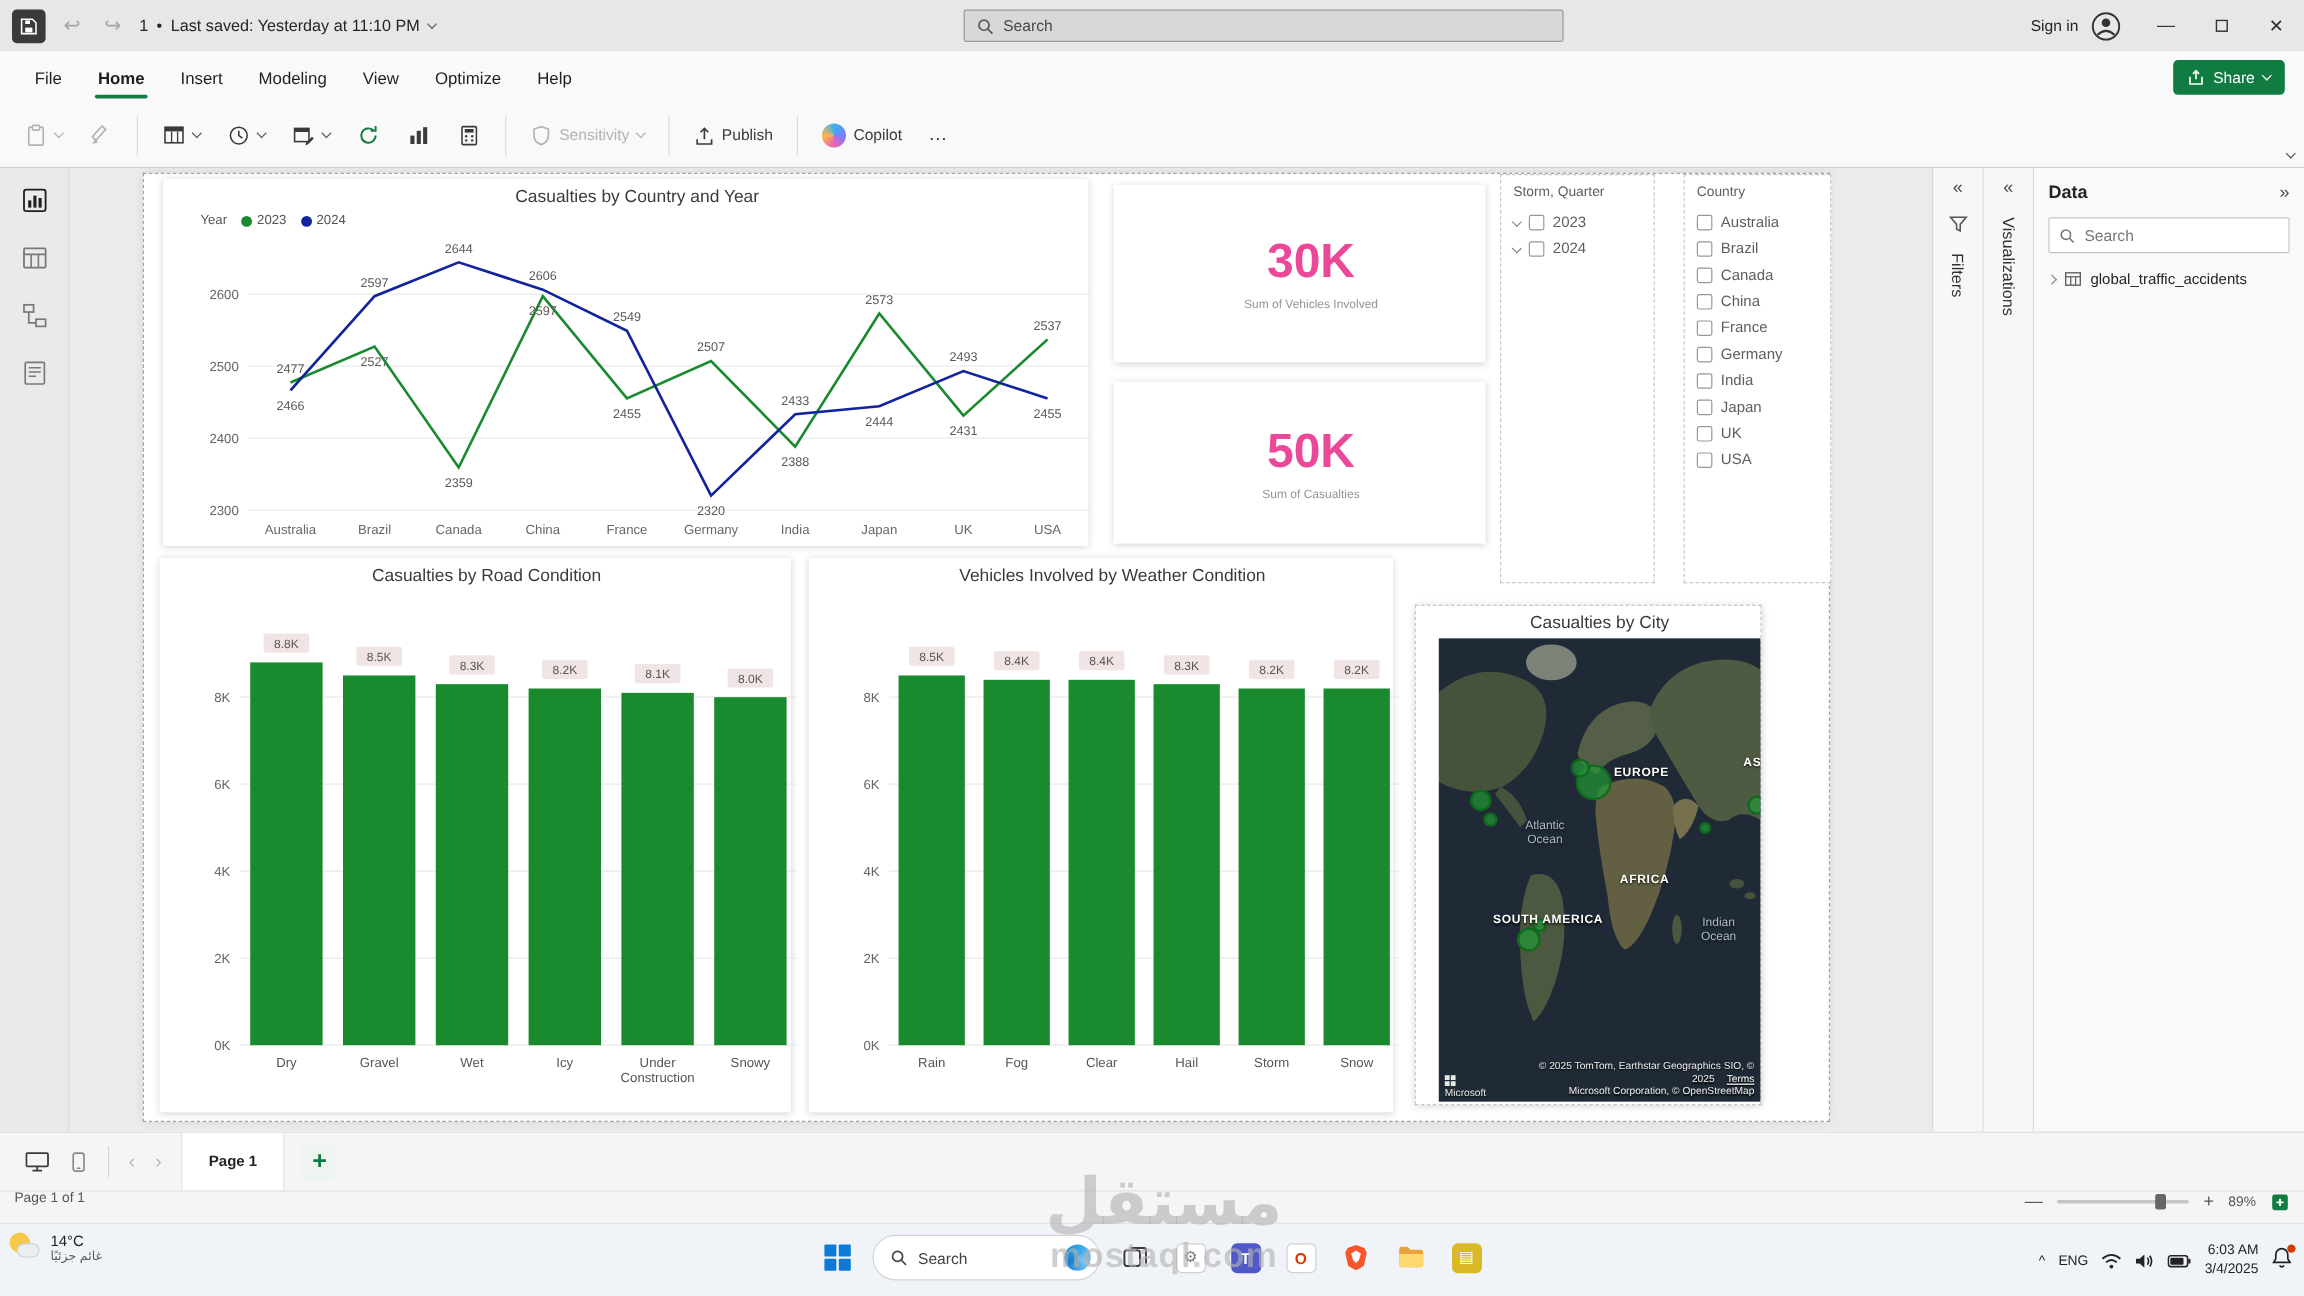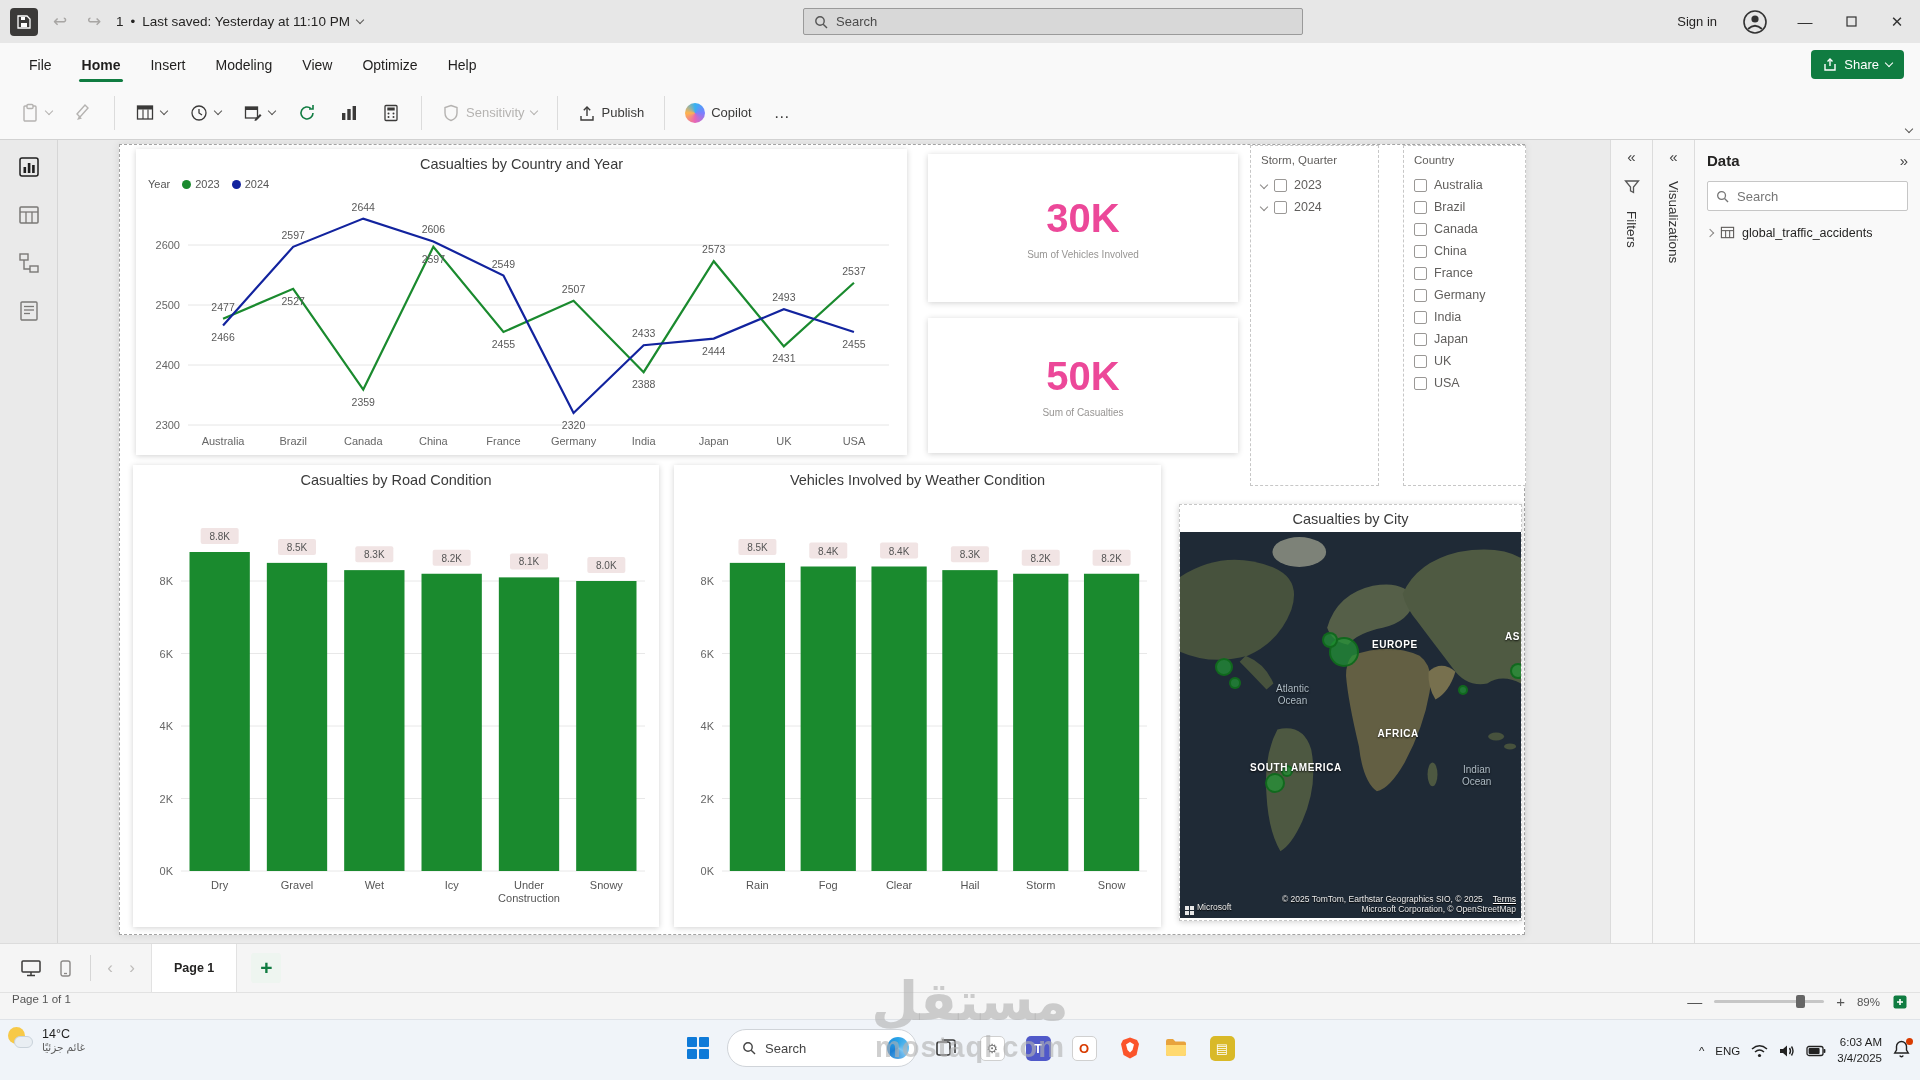--- a/index.html
+++ b/index.html
@@ -7,21 +7,21 @@
   .app{position:relative;width:1920px;height:1080px;display:flex;flex-direction:column;background:#fff;}
 
   
   .titlebar{height:43px;background:#e7e7e7;display:flex;align-items:center;padding:0 0 0 10px;position:relative;flex:0 0 auto;}
   .tb-left{display:flex;align-items:center;gap:10px;}
   .save-btn{width:28px;height:28px;background:#3b3a39;border-radius:4px;display:flex;align-items:center;justify-content:center;}
   .histbtn{font-size:17px;color:#a8a6a4;width:24px;text-align:center;}
   .doc-title{font-size:13.5px;color:#252423;display:flex;align-items:center;gap:7px;}
   .title-search{position:absolute;left:803px;top:8px;width:500px;height:27px;background:#d8d8d8;border:1px solid #9a9a9a;border-radius:2px;display:flex;align-items:center;gap:8px;padding:0 10px;color:#4a4a4a;font-size:13px;}
   .tb-right{position:absolute;right:0;top:0;height:43px;display:flex;align-items:center;}
-  .signin{font-size:13px;color:#252423;margin-right:25px;text-align:right;}
+  .signin{font-size:13px;color:#252423;margin-right:10px;text-align:right;}
   .winbtn{width:46px;height:43px;display:flex;align-items:center;justify-content:center;font-size:15px;color:#333;}
 
   
   .menubar{height:43px;background:#f9f9f9;display:flex;align-items:center;padding-left:14px;position:relative;flex:0 0 auto;}
   .menu-item{padding:0 15px;font-size:14px;color:#201f1e;height:43px;display:flex;align-items:center;position:relative;cursor:default;}
   .menu-item.active{font-weight:bold;}
   .menu-item.active::after{content:"";position:absolute;left:12px;right:12px;bottom:4px;height:3px;background:#107C41;border-radius:2px;}
   .share-btn{position:absolute;right:16px;top:7px;height:29px;background:#107C41;color:#fff;border-radius:4px;display:flex;align-items:center;gap:7px;padding:0 12px;font-size:13px;}
 
   
@@ -33,21 +33,21 @@
   .caret{display:inline-block;width:6px;height:6px;border-right:1.4px solid #5a5856;border-bottom:1.4px solid #5a5856;transform:rotate(45deg);margin-top:-3px;}
   .caret.gray{border-color:#b5b3b1;}
   .copilot-ic{width:20px;height:20px;border-radius:50%;background:conic-gradient(#35b2f2,#7a7fff,#e764b6,#ffb44d,#35b2f2);}
   .ribbon-collapse{position:absolute;right:8px;bottom:3px;}
 
   
   .workspace{flex:1 1 auto;min-height:0;display:flex;}
   .left-rail{width:58px;background:#eaeaea;border-right:1px solid #d6d6d6;display:flex;flex-direction:column;align-items:center;padding-top:16px;gap:26px;flex:0 0 auto;}
   .canvas{flex:1 1 auto;background:#ebebeb;position:relative;overflow:hidden;}
   .report-page{position:absolute;left:61px;top:4px;width:1406px;height:791px;background:#fff;border:1px dashed #a3a3a3;box-shadow:0 0 8px rgba(0,0,0,.10);}
-  .visual{position:absolute;background:#fff;}
+  .visual{position:absolute;background:#fff;padding-left:19px;}
   .vshadow{box-shadow:0 1px 6px rgba(0,0,0,.18);}
   .vdash{border:1px dashed #c7c7c7;}
   .chart-title{font-size:14.5px;color:#3a3a3a;text-align:center;padding-top:7px;flex:0 0 24px;}
   .visual-chart{display:flex;flex-direction:column;}
   .chart-host{flex:1 1 auto;min-height:0;position:relative;}
   svg text{font-family:"Liberation Sans",sans-serif;}
   .legend{flex:0 0 22px;display:flex;align-items:center;gap:12px;padding-left:12px;font-size:11px;color:#555;}
   .lg-item{display:flex;align-items:center;gap:4px;}
   .lg-dot{width:9px;height:9px;border-radius:50%;}
 
@@ -519,21 +519,21 @@
                 <rect x="347.75" y="60.75" width="38" height="16" rx="2" fill="#f1e4e4"></rect>
                 <text x="366.75" y="72.75" font-size="10" fill="#555" text-anchor="middle">8.2K</text>
                 <text x="366.75" y="400" font-size="11" fill="#555" text-anchor="middle">Storm</text>
                 <rect x="409.9583333333333" y="84.75" width="55.25" height="297.25" fill="#1a8a2e"></rect>
                 <rect x="418.5833333333333" y="60.75" width="38" height="16" rx="2" fill="#f1e4e4"></rect>
                 <text x="437.5833333333333" y="72.75" font-size="10" fill="#555" text-anchor="middle">8.2K</text>
                 <text x="437.5833333333333" y="400" font-size="11" fill="#555" text-anchor="middle">Snow</text>
               </svg></div>
         </div>
 
-        <div class="visual vshadow vdash" style="left:1059px;top:359px;width:343px;height:417px">
+        <div class="visual vshadow vdash" style="left:1059px;top:359px;width:289px;height:417px">
           <div class="chart-title" style="padding-top:6px">Casualties by City</div>
           <div class="map-area" id="map-area">
             <svg class="map-bg" viewBox="0 0 343 387" preserveAspectRatio="none">
               <rect width="343" height="387" fill="#1f2a36"></rect>
               <path d="M0,45 Q45,16 95,36 Q122,48 112,78 Q100,110 68,124 Q32,134 0,120 Z" fill="#47523d"></path>
               <ellipse cx="120" cy="20" rx="27" ry="15" fill="#7d8278"></ellipse>
               <path d="M66,124 Q86,132 94,152 L87,158 Q72,142 60,130 Z" fill="#47523d"></path>
               <path d="M98,198 Q124,192 132,218 Q139,254 123,290 Q112,314 101,320 Q89,300 87,264 Q84,224 98,198 Z" fill="#4d5841"></path>
               <path d="M148,96 Q158,62 194,54 Q226,48 236,68 Q231,90 204,96 Q179,101 169,113 Q153,110 148,96 Z" fill="#555f48"></path>
               <path d="M173,124 Q210,110 241,124 Q256,135 251,161 Q245,196 226,231 Q211,257 198,260 Q184,250 180,215 Q169,169 167,144 Q167,131 173,124 Z" fill="#635f43"></path>

